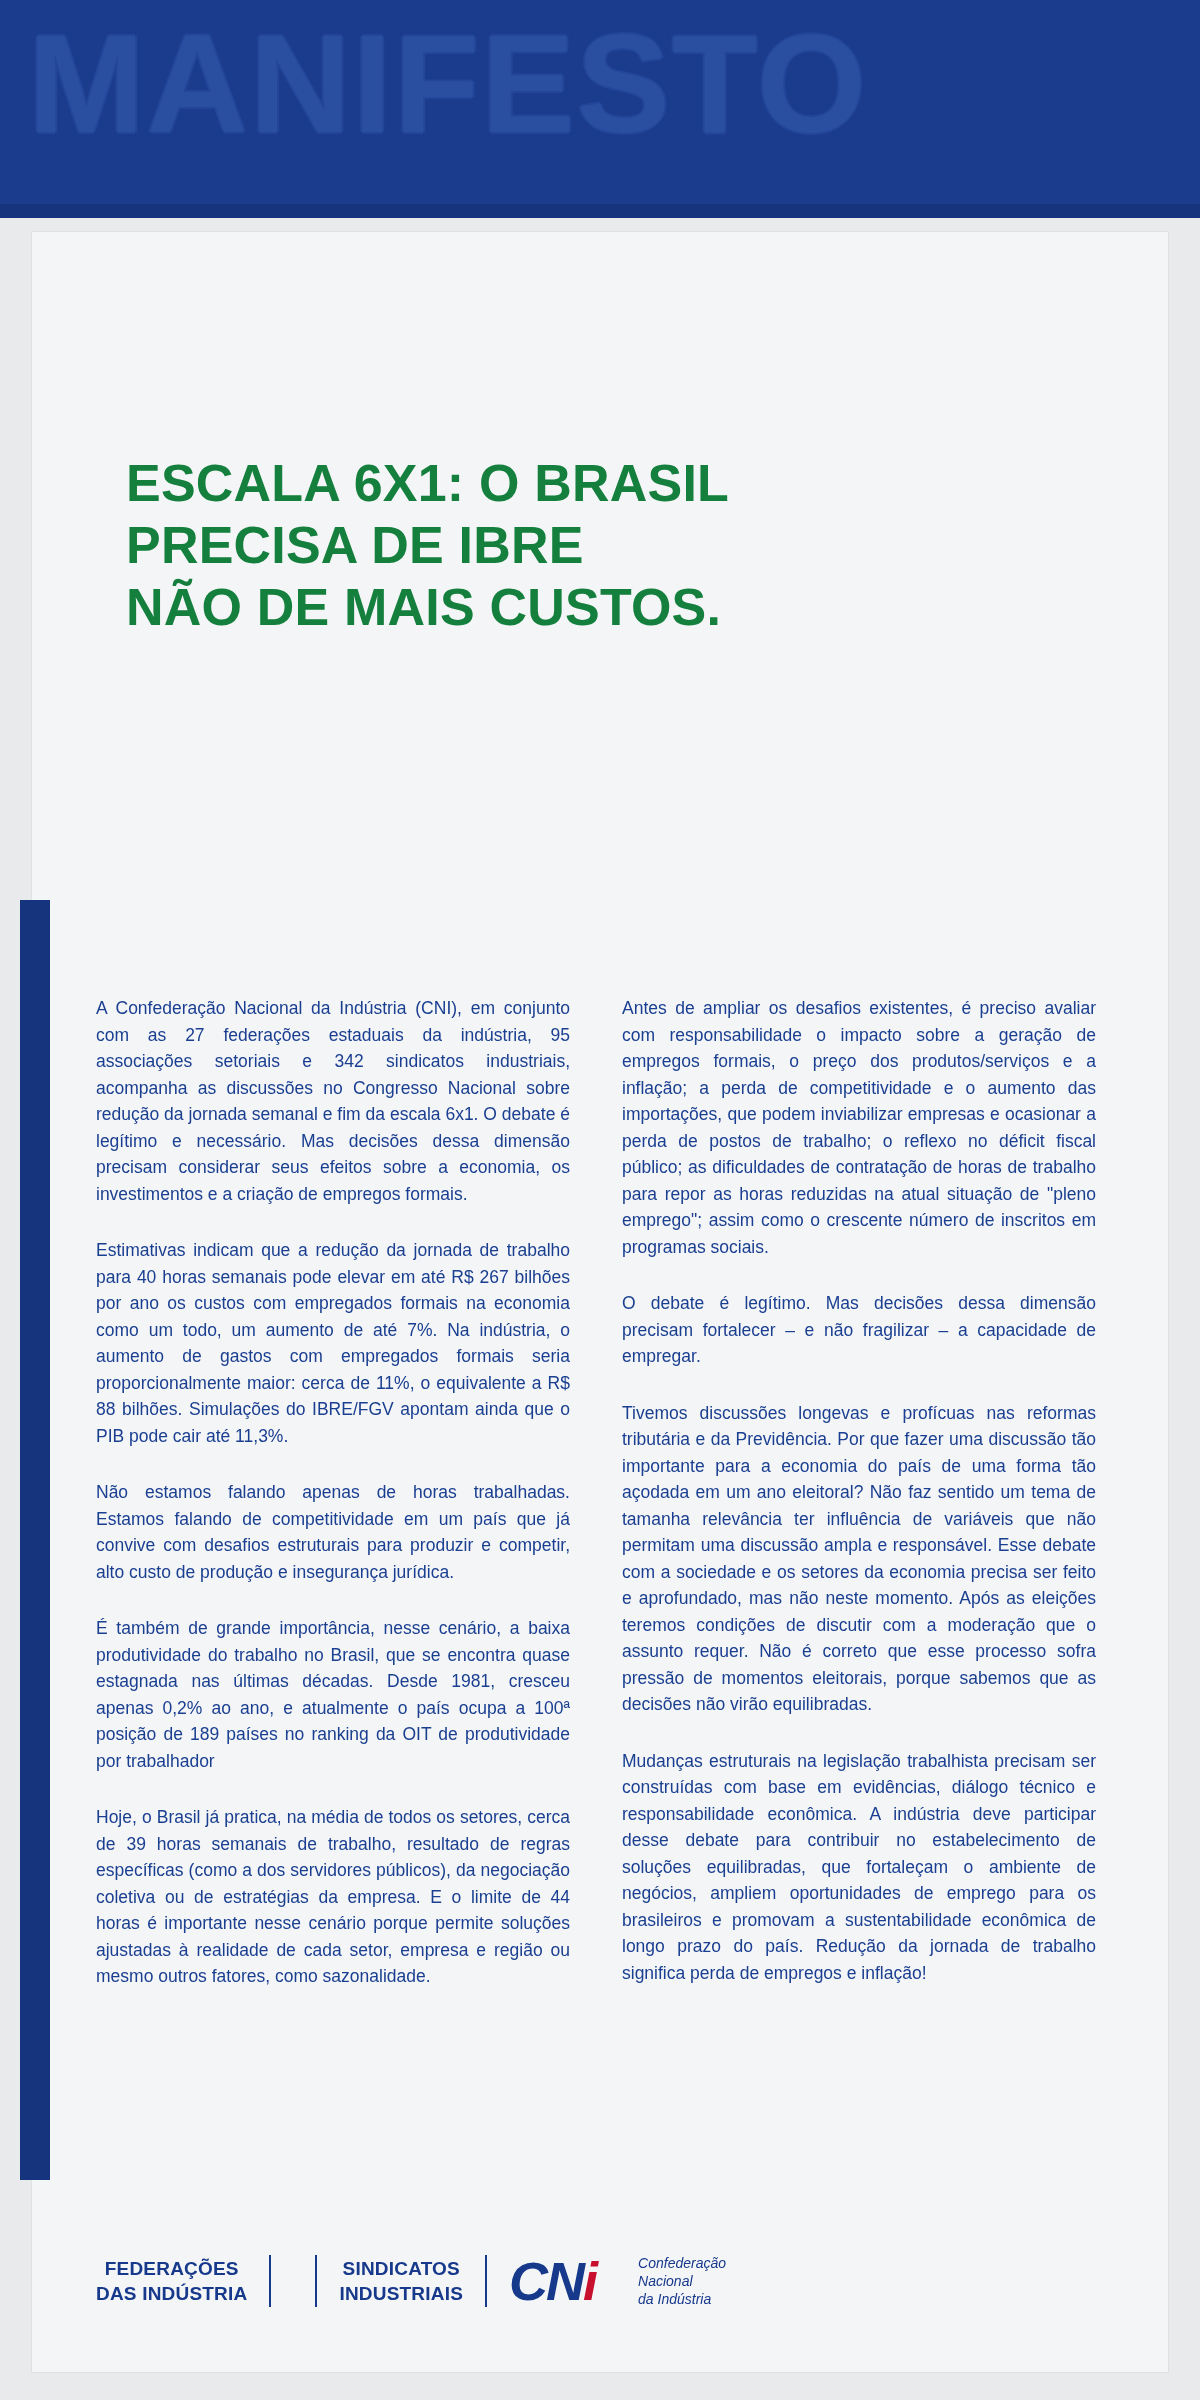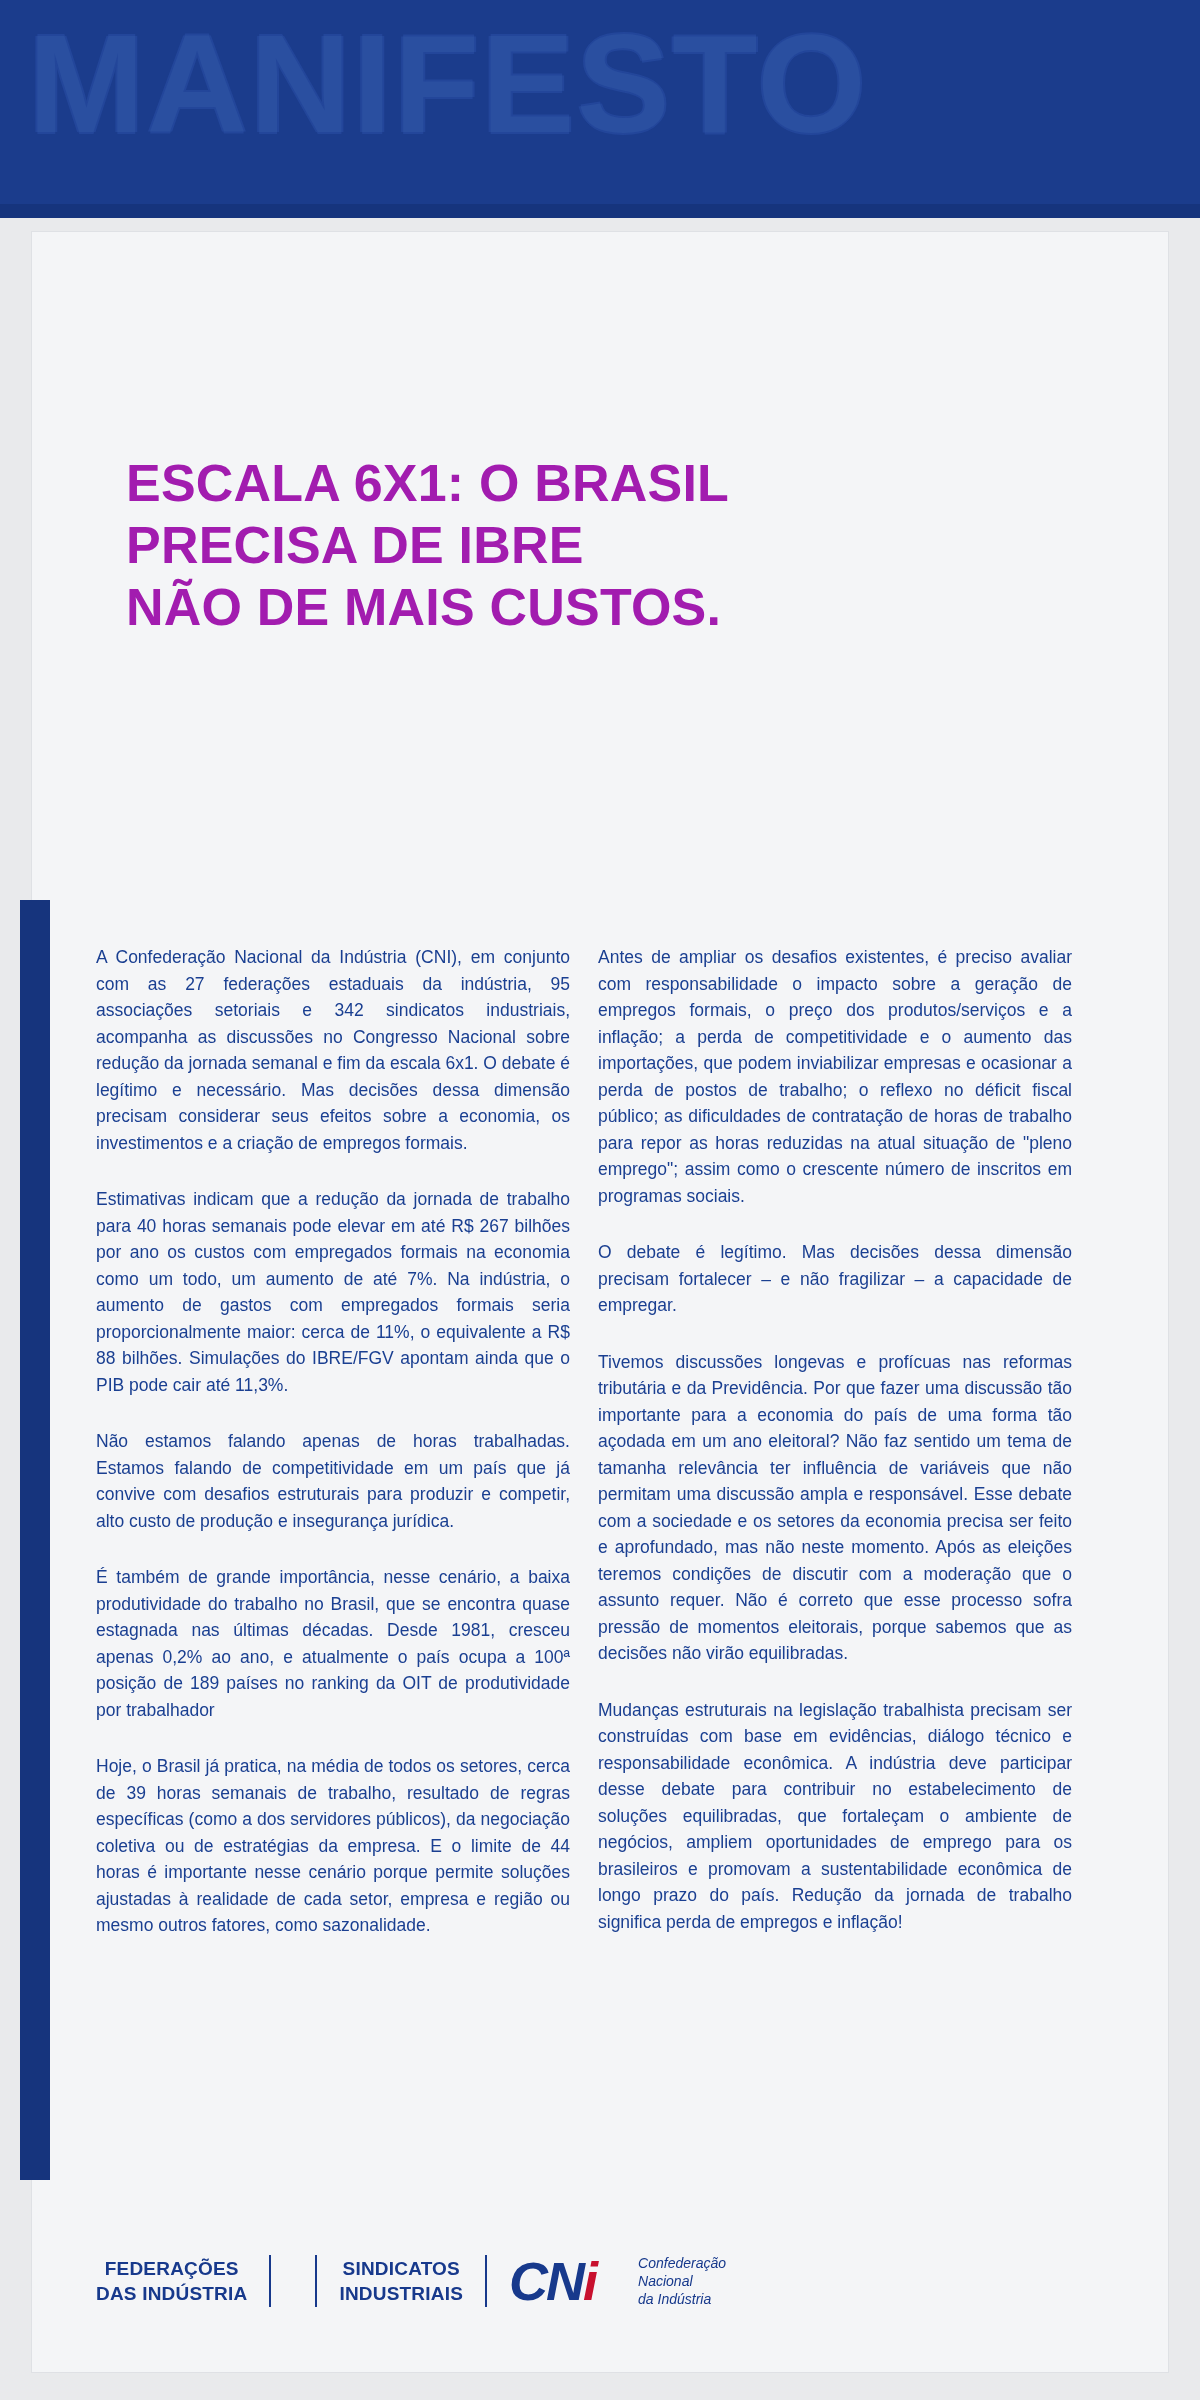--- a/index.html
+++ b/index.html
@@ -58,21 +58,21 @@
     background: #f4f5f7;
     box-shadow: 0 0 0 1px #dfe1e5;
   }
 
   
   .headline {
     position: absolute;
     left: 126px;
     top: 452px;
     width: 960px;
-    color: #a21caf;
+    color: #15803d;
     font-size: 52px;
     line-height: 62px;
     font-weight: bold;
     letter-spacing: 0.2px;
     font-family: "Liberation Sans", sans-serif;
   }
   .headline div { white-space: nowrap; }
 
   
   .side-tab {
@@ -81,24 +81,24 @@
     top: 900px;
     width: 30px;
     height: 1280px;
     background: #16347d;
   }
 
   
   .columns {
     position: absolute;
     left: 96px;
-    top: 944px;
+    top: 995px;
     width: 1000px;
     display: flex;
-    gap: 28px;
+    gap: 52px;
   }
   .col { width: 474px; }
   .col p {
     margin: 0 0 30px 0;
     color: #1a3f91;
     font-size: 17.5px;
     line-height: 26.5px;
     text-align: justify;
     font-family: "Liberation Sans", sans-serif;
   }

